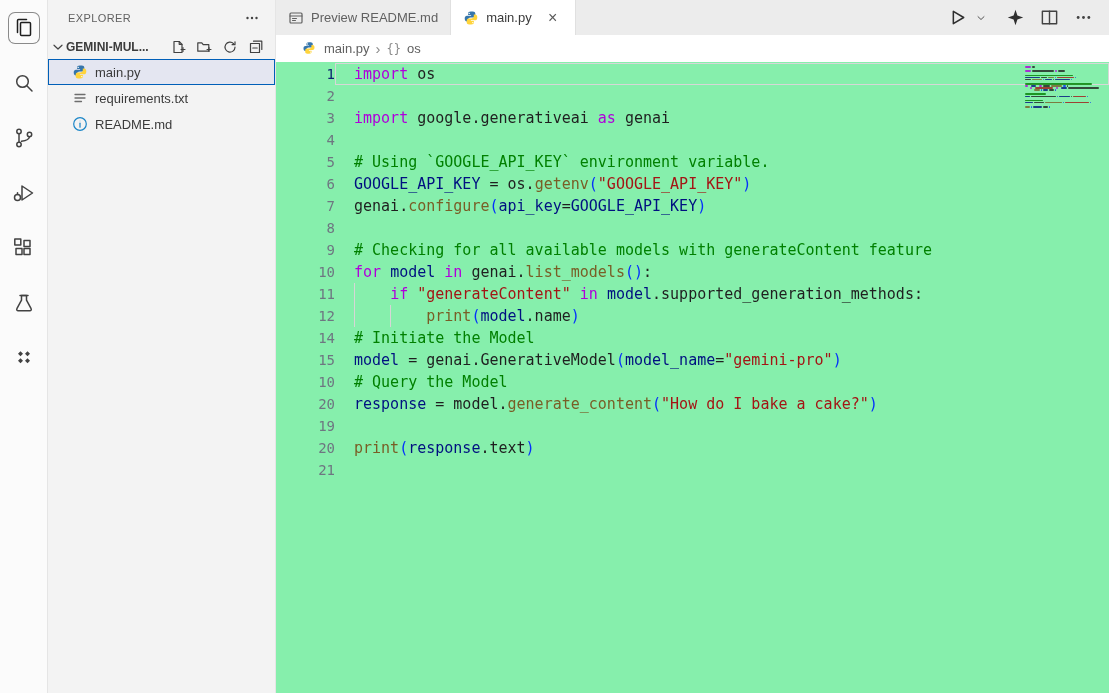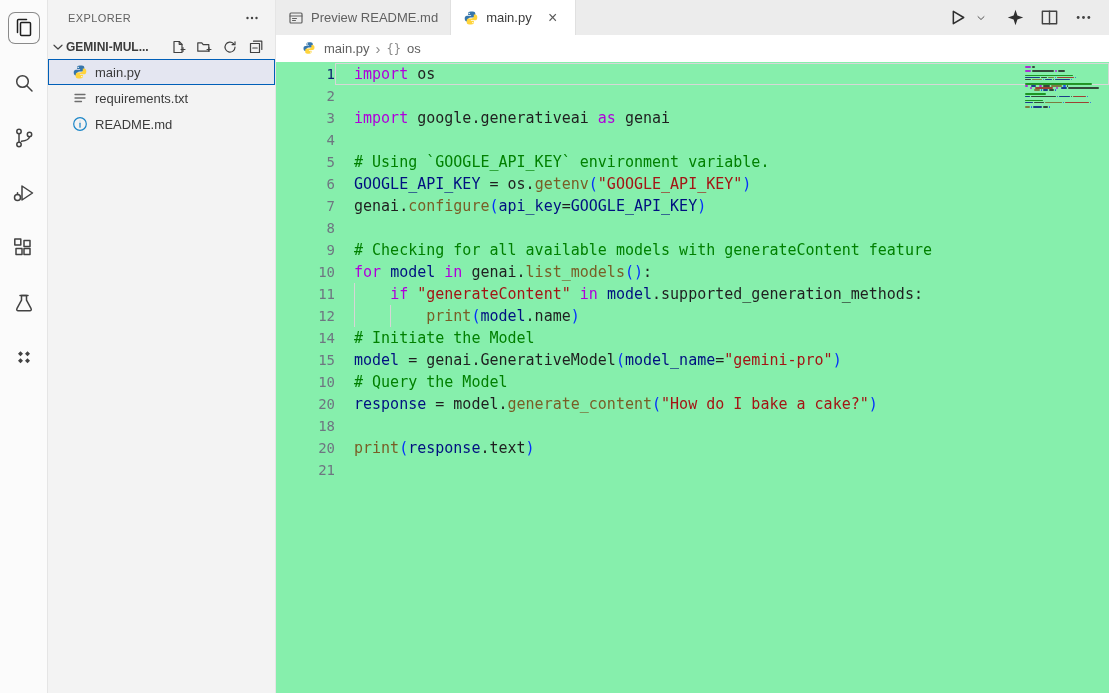--- a/index.html
+++ b/index.html
@@ -338,21 +338,21 @@
           <div class="line"><span class="ln">7</span><span class="txt"><span class="tk-pl">genai.</span><span class="tk-fn">configure</span><span class="tk-br">(</span><span class="tk-par">api_key</span><span class="tk-pl">=</span><span class="tk-var">GOOGLE_API_KEY</span><span class="tk-br">)</span></span></div>
           <div class="line"><span class="ln">8</span><span class="txt"></span></div>
           <div class="line"><span class="ln">9</span><span class="txt"><span class="tk-cm"># Checking for all available models with generateContent feature</span></span></div>
           <div class="line"><span class="ln">10</span><span class="txt"><span class="tk-kw">for</span><span class="tk-pl"> </span><span class="tk-var">model</span><span class="tk-pl"> </span><span class="tk-kw">in</span><span class="tk-pl"> genai.</span><span class="tk-fn">list_models</span><span class="tk-br">()</span><span class="tk-pl">:</span></span></div>
           <div class="line"><span class="ln">11</span><span class="txt"><span class="guide" style="left:calc(19px + 0ch)"></span><span class="tk-pl">    </span><span class="tk-kw">if</span><span class="tk-pl"> </span><span class="tk-str">"generateContent"</span><span class="tk-pl"> </span><span class="tk-kw">in</span><span class="tk-pl"> </span><span class="tk-var">model</span><span class="tk-pl">.supported_generation_methods:</span></span></div>
           <div class="line"><span class="ln">12</span><span class="txt"><span class="guide" style="left:calc(19px + 0ch)"></span><span class="guide" style="left:calc(19px + 4ch)"></span><span class="tk-pl">        </span><span class="tk-fn">print</span><span class="tk-br">(</span><span class="tk-var">model</span><span class="tk-pl">.name</span><span class="tk-br">)</span></span></div>
           <div class="line"><span class="ln">14</span><span class="txt"><span class="tk-cm"># Initiate the Model</span></span></div>
           <div class="line"><span class="ln">15</span><span class="txt"><span class="tk-var">model</span><span class="tk-pl"> = genai.GenerativeModel</span><span class="tk-br">(</span><span class="tk-par">model_name</span><span class="tk-pl">=</span><span class="tk-str">"gemini-pro"</span><span class="tk-br">)</span></span></div>
           <div class="line"><span class="ln">10</span><span class="txt"><span class="tk-cm"># Query the Model</span></span></div>
           <div class="line"><span class="ln">20</span><span class="txt"><span class="tk-var">response</span><span class="tk-pl"> = model.</span><span class="tk-fn">generate_content</span><span class="tk-br">(</span><span class="tk-str">"How do I bake a cake?"</span><span class="tk-br">)</span></span></div>
-          <div class="line"><span class="ln">18</span><span class="txt"></span></div>
+          <div class="line"><span class="ln">19</span><span class="txt"></span></div>
           <div class="line"><span class="ln">20</span><span class="txt"><span class="tk-fn">print</span><span class="tk-br">(</span><span class="tk-var">response</span><span class="tk-pl">.text</span><span class="tk-br">)</span></span></div>
           <div class="line"><span class="ln">21</span><span class="txt"></span></div>
         </div>
       <div class="minimap">
           <div class="mm-line">
             <span style="width:6.300000000000001px;background:var(--tk-kw)"></span>
             <span style="width:3.1500000000000004px;background:var(--tk-pl)"></span>
           </div>
           <div class="mm-line"></div>
           <div class="mm-line">

